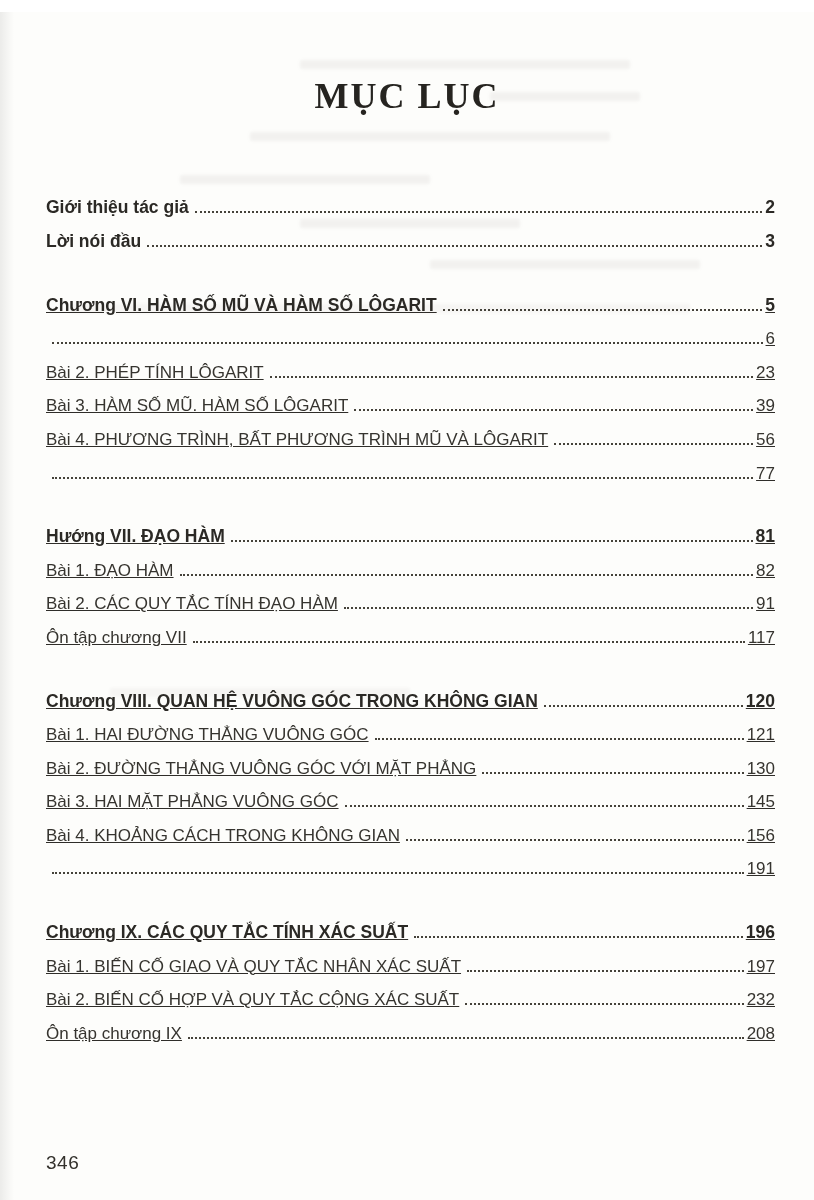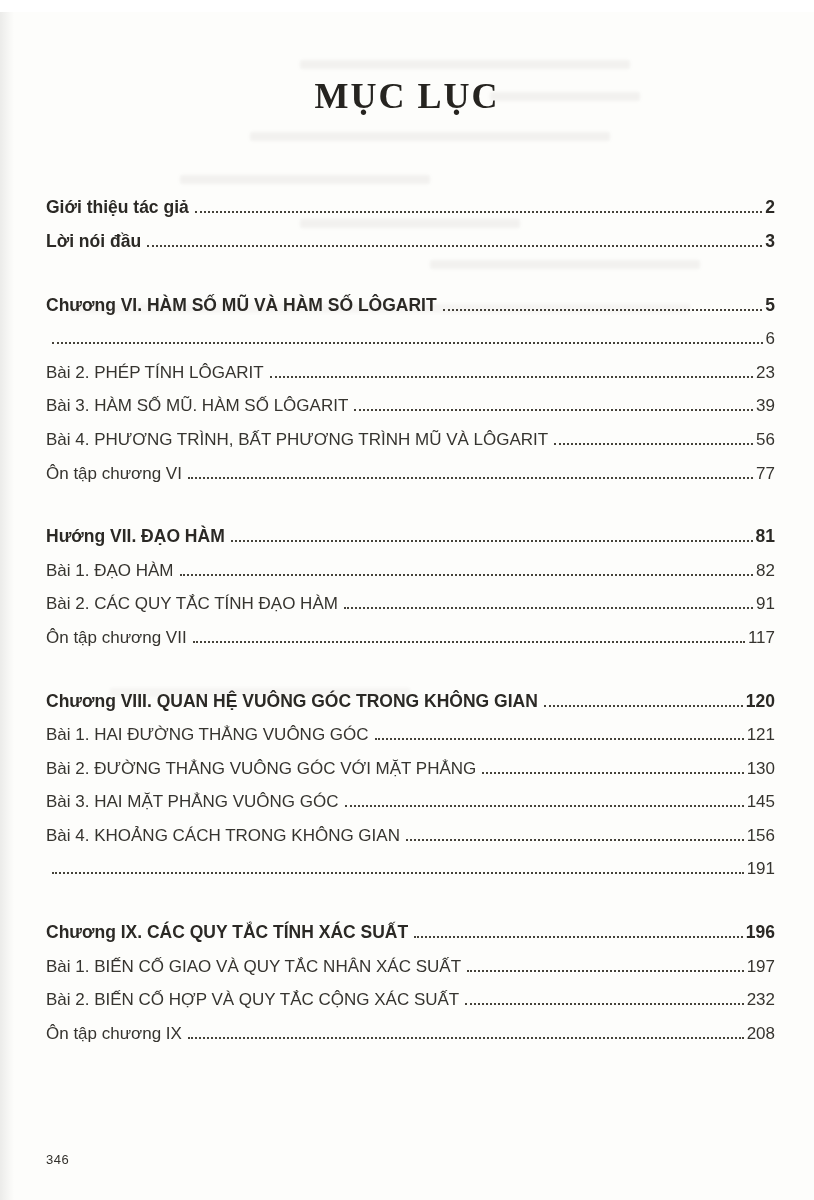--- a/index.html
+++ b/index.html
@@ -57,26 +57,26 @@
   .row.bold { font-weight: 700; font-size: 17.5px; color: #2b2925; }
   .label { flex: 0 0 auto; }
   .dots {
     flex: 1 1 10px;
     min-width: 10px;
     border-bottom: 2px dotted #45423a;
     margin: 0 3px 1px 6px;
   }
   .num { flex: 0 0 auto; }
   .front { margin-top: 74px; }
-  .chapter { margin-top: 30px; }
+  .chapter { margin-top: 30px; text-decoration: underline; }
   .folio {
     position: absolute;
     left: 46px;
     top: 1140px;
-    font-size: 13px;
+    font-size: 19px;
     color: #33312c;
     letter-spacing: 0.5px;
   }
 </style>
 </head>
 <body>
 
 <div class="page">
 
   <div class="ghost" style="left:300px; top:48px; width:330px;"></div>
@@ -124,21 +124,20 @@
         <span class="label">Bài 3. HÀM SỐ MŨ. HÀM SỐ LÔGARIT</span>
         <span class="dots"></span>
         <span class="num">39</span>
       </div>
       <div class="row">
         <span class="label">Bài 4. PHƯƠNG TRÌNH, BẤT PHƯƠNG TRÌNH MŨ VÀ LÔGARIT</span>
         <span class="dots"></span>
         <span class="num">56</span>
       </div>
       <div class="row">
-        <span class="label">Ôn tập chương VI</span>
         <span class="dots"></span>
         <span class="num">77</span>
       </div>
     </section>
 
     <section class="chapter">
       <div class="row bold">
         <span class="label">Hướng VII. ĐẠO HÀM</span>
         <span class="dots"></span>
         <span class="num">81</span>

